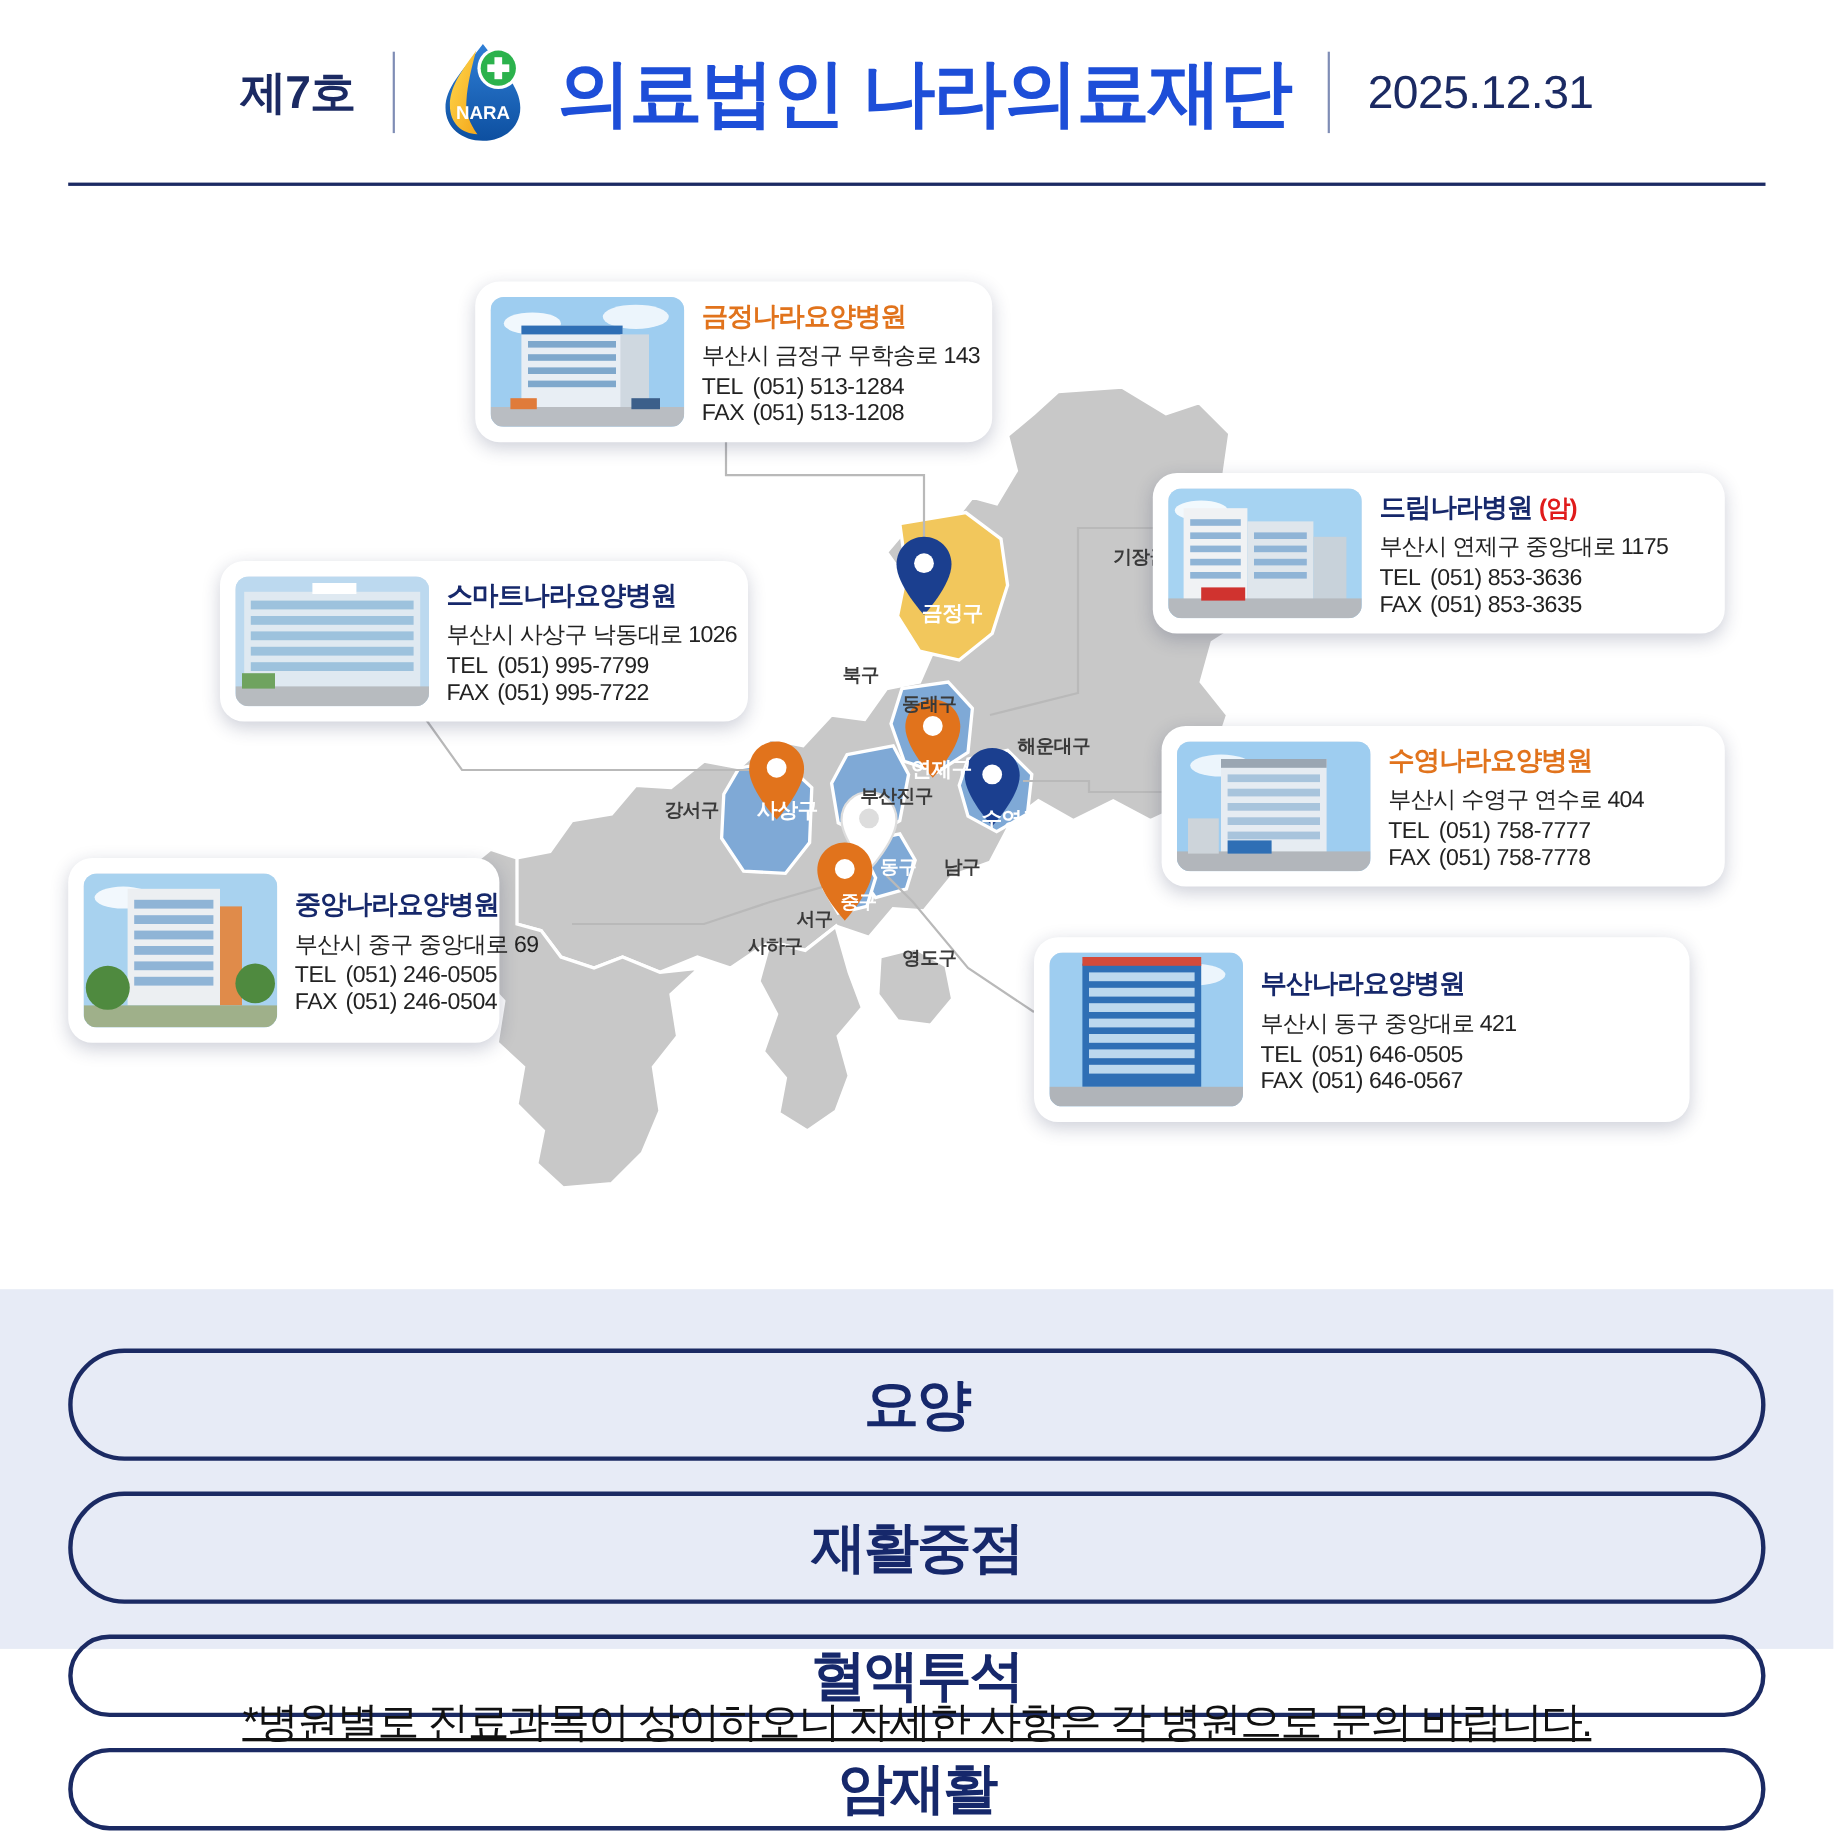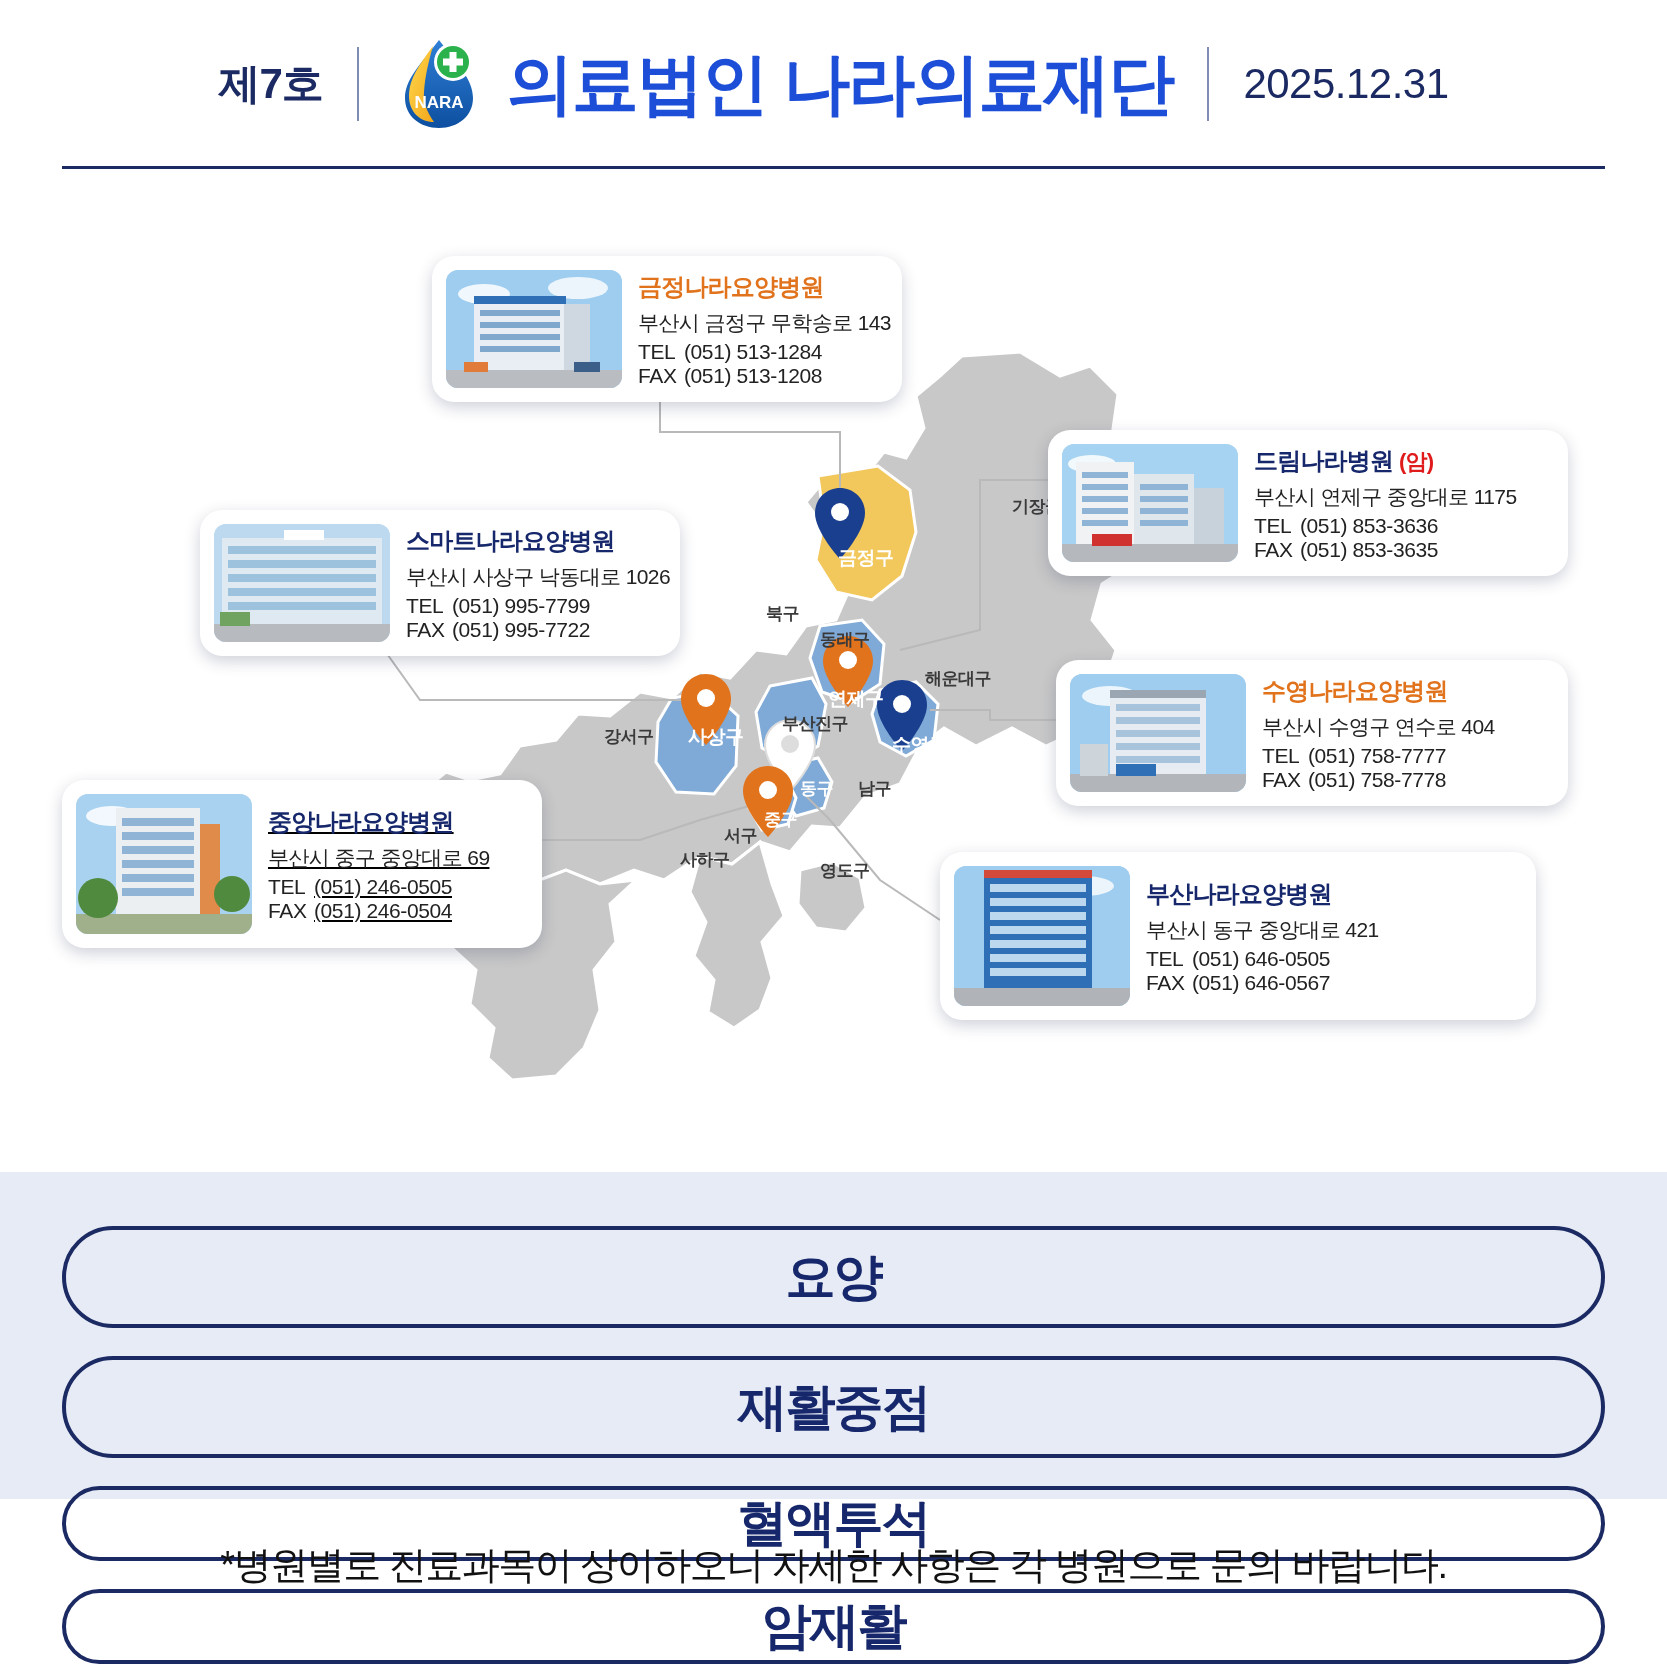--- a/index.html
+++ b/index.html
@@ -167,20 +167,21 @@
     letter-spacing: -2px;
   }
   #footnote {
     position: absolute;
     left: 0; top: 1540px;
     width: 1667px;
     text-align: center;
     font-size: 38px;
     color: #111111;
     letter-spacing: -1.5px;
+    text-decoration: underline;
   }
 </style>
 </head>
 <body>
 
 <div id="page">
 
   <div id="header">
     <div id="header-inner">
       <div class="issue-no">제7호</div>
@@ -417,21 +418,21 @@
         <div class="hosp-addr">부산시 수영구 연수로 404</div>
         <div class="hosp-line">
           <span class="lbl">TEL</span><span>(051) 758-7777</span>
         </div>
         <div class="hosp-line">
           <span class="lbl">FAX</span><span>(051) 758-7778</span>
         </div>
       </div>
     </div>
 
-    <div class="card" style="left:62px; top:600px; width:480px;text-decoration:underline;">
+    <div class="card" style="left:62px; top:600px; width:392px;">
       <div class="card-photo">
         <svg viewBox="0 0 176 140" preserveAspectRatio="none">
           <rect width="176" height="140" fill="#a8d2ef"></rect>
           <ellipse cx="36" cy="22" rx="26" ry="10" fill="#ffffff" opacity=".85"></ellipse>
           <rect x="40" y="14" width="84" height="106" fill="#eceff2"></rect>
           <g fill="#8fb4d6">
             <rect x="46" y="24" width="72" height="8"></rect>
               <rect x="46" y="38" width="72" height="8"></rect>
             <rect x="46" y="52" width="72" height="8"></rect>
               <rect x="46" y="66" width="72" height="8"></rect>

